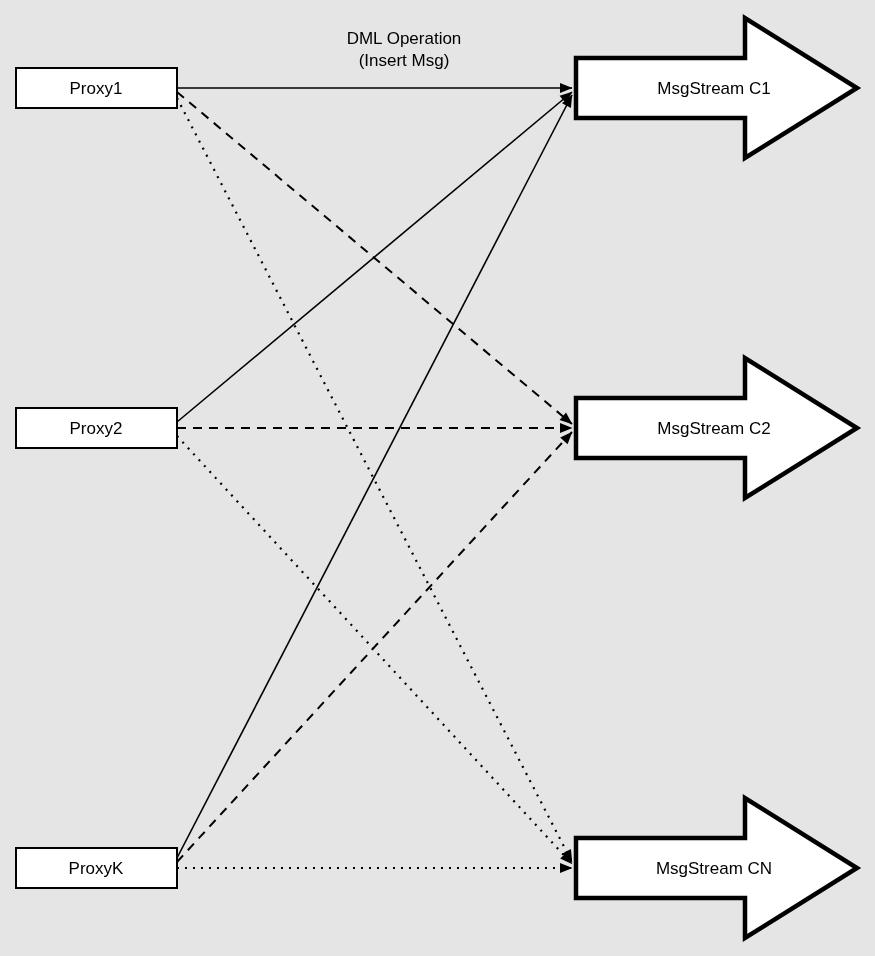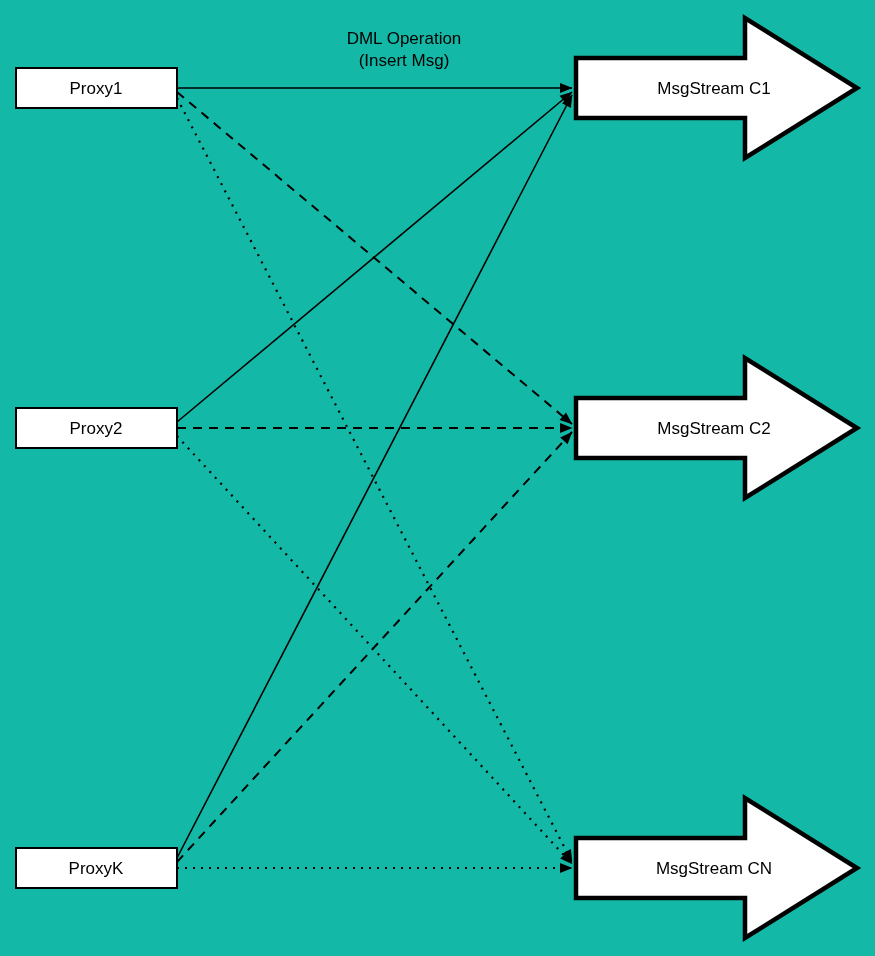--- a/index.html
+++ b/index.html
@@ -4,21 +4,21 @@
 <style>
   html, body {
     margin: 0;
     padding: 0;
     background: #ffffff;
   }
   .canvas {
     position: relative;
     width: 875px;
     height: 956px;
-    background: #14b8a6;
+    background: #e5e5e5;
     font-family: "Liberation Sans", sans-serif;
   }
   svg text {
     font-family: "Liberation Sans", sans-serif;
     fill: #000000;
   }
   .node-label { font-size: 17px; }
   .annotation-label { font-size: 17px; }
   .edge { fill: none; stroke: #000000; }
   .edge.solid  { stroke-width: 1.6; }

